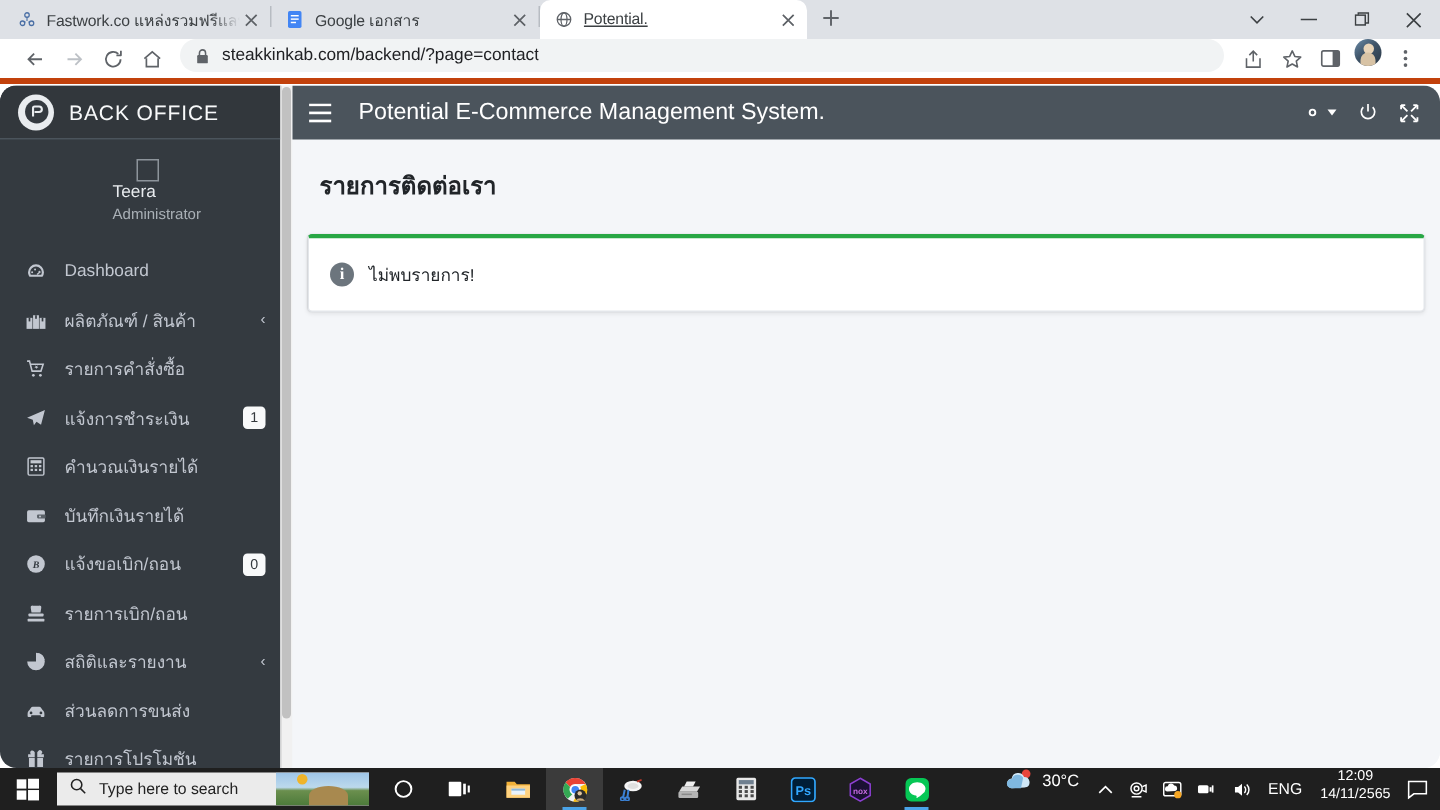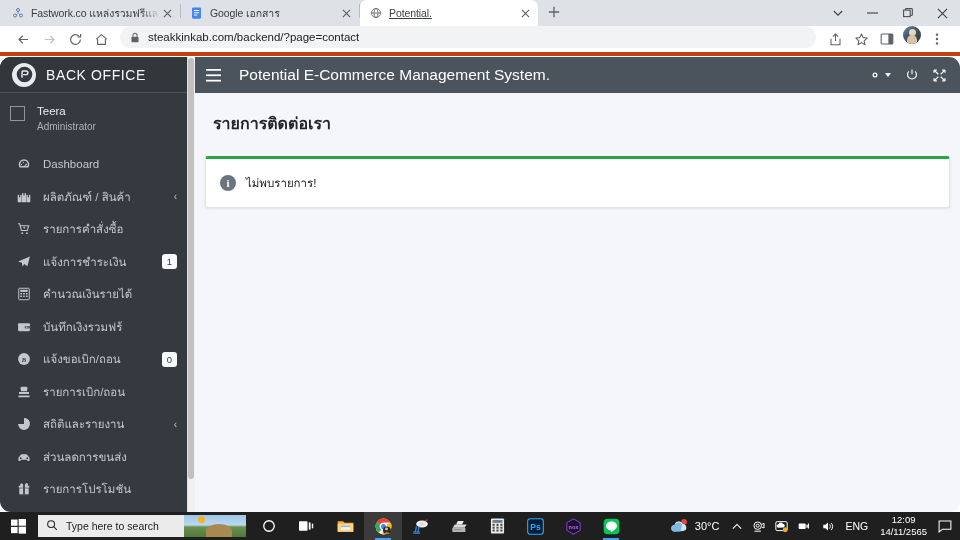--- a/index.html
+++ b/index.html
@@ -159,21 +159,22 @@
   }
   .brand-text {
     color: #f8f9fa;
     font-size: 14px;
     margin-left: 10px;
     letter-spacing: 0.6px;
   }
   .userpanel {
     display: flex;
     padding: 11px 0 11px 10px;
-    align-items: flex-start;
+    align-items: center;
+    flex-direction: column;
   }
   .userbox {
     width: 15px; height: 15px;
     border: 1px solid #8d949b;
     flex: 0 0 15px;
     margin-top: 2px;
   }
   .userinfo { margin-left: 12px; line-height: 1.35; }
   .username { color: #e9ecef; font-size: 11.5px; }
   .userrole { color: #a9b0b6; font-size: 10px; }
@@ -352,21 +353,21 @@
     display: flex; align-items: center; justify-content: center;
     position: relative;
   }
   .tb-app.active-bg { background: #3b3b3b; }
   .tb-app .underline {
     position: absolute; bottom: 0; left: 11px;
     width: 16px; height: 2px; background: #4aa3e8;
   }
   .tray {
     margin-left: auto;
-    display: flex; align-items: center;
+    display: flex; align-items: flex-start;
     height: 28px;
     padding-right: 4px;
   }
   .tray-item {
     display: flex; align-items: center; justify-content: center;
     color: #ffffff;
     padding: 0 5px;
     height: 28px;
     font-size: 10.5px;
   }
@@ -633,21 +634,21 @@
         </li>
 
         <li class="nav-item">
           <span class="nav-icon">
             <svg width="14" height="14" viewBox="0 0 20 20" fill="#c2c7d0">
               <rect x="1.5" y="4.5" width="17" height="11.5" rx="1.6"></rect>
               <rect x="11" y="8.5" width="8.2" height="3.8" rx="1" fill="#5a6168"></rect>
               <circle cx="13.8" cy="10.4" r="0.95" fill="#c2c7d0"></circle>
             </svg>
           </span>
-          <span class="nav-label">บันทึกเงิงรวมฟร้</span>
+          <span class="nav-label">บันทึกเงินรายได้</span>
         </li>
 
         <li class="nav-item">
           <span class="nav-icon">
             <svg width="14" height="14" viewBox="0 0 20 20">
               <circle cx="10" cy="10" r="8.4" fill="#c2c7d0"></circle>
               <text x="10" y="14" font-size="9.5" font-family="Liberation Serif, serif" font-style="italic" font-weight="bold" fill="#343a40" text-anchor="middle">B</text>
             </svg>
           </span>
           <span class="nav-label">แจ้งขอเบิก/ถอน</span>

